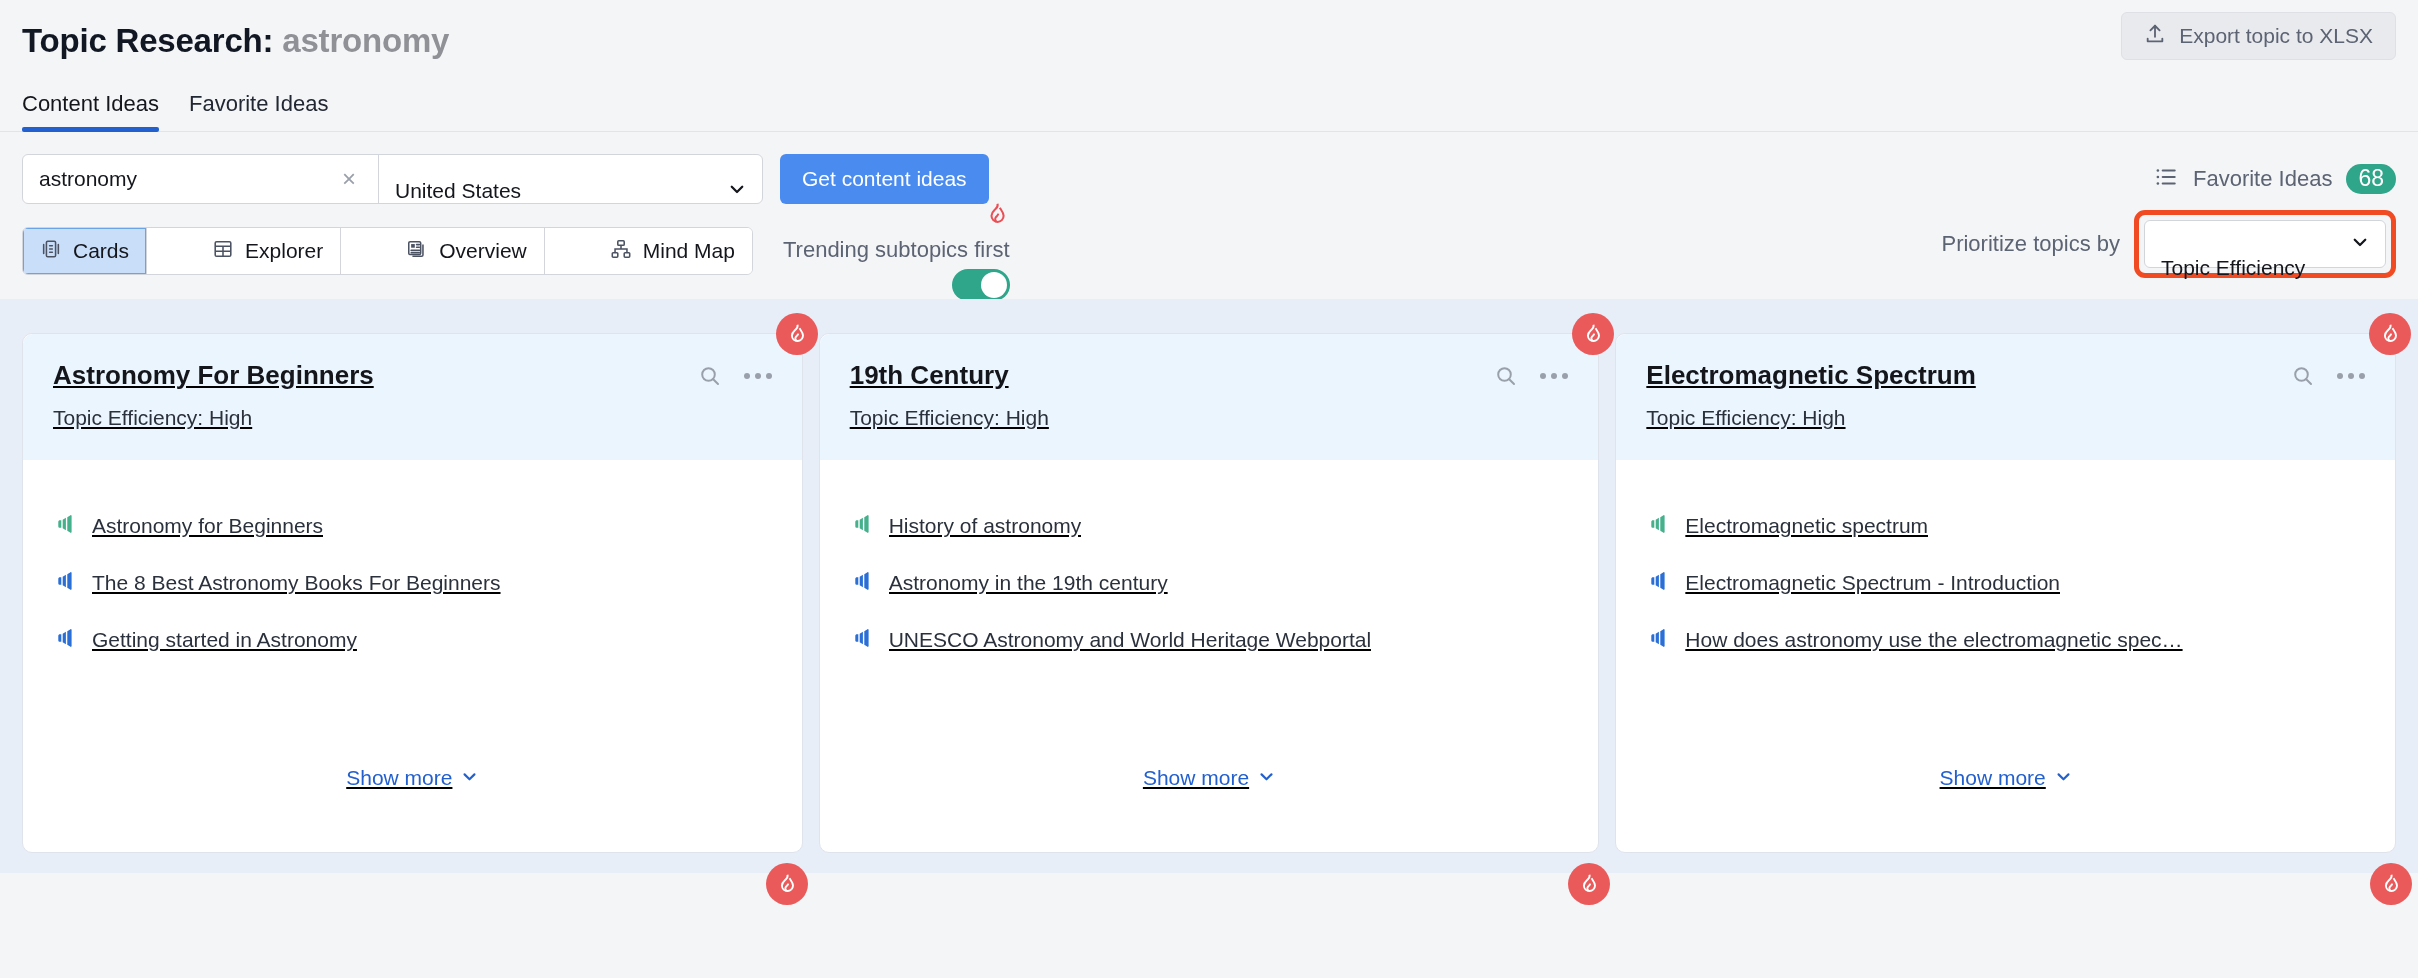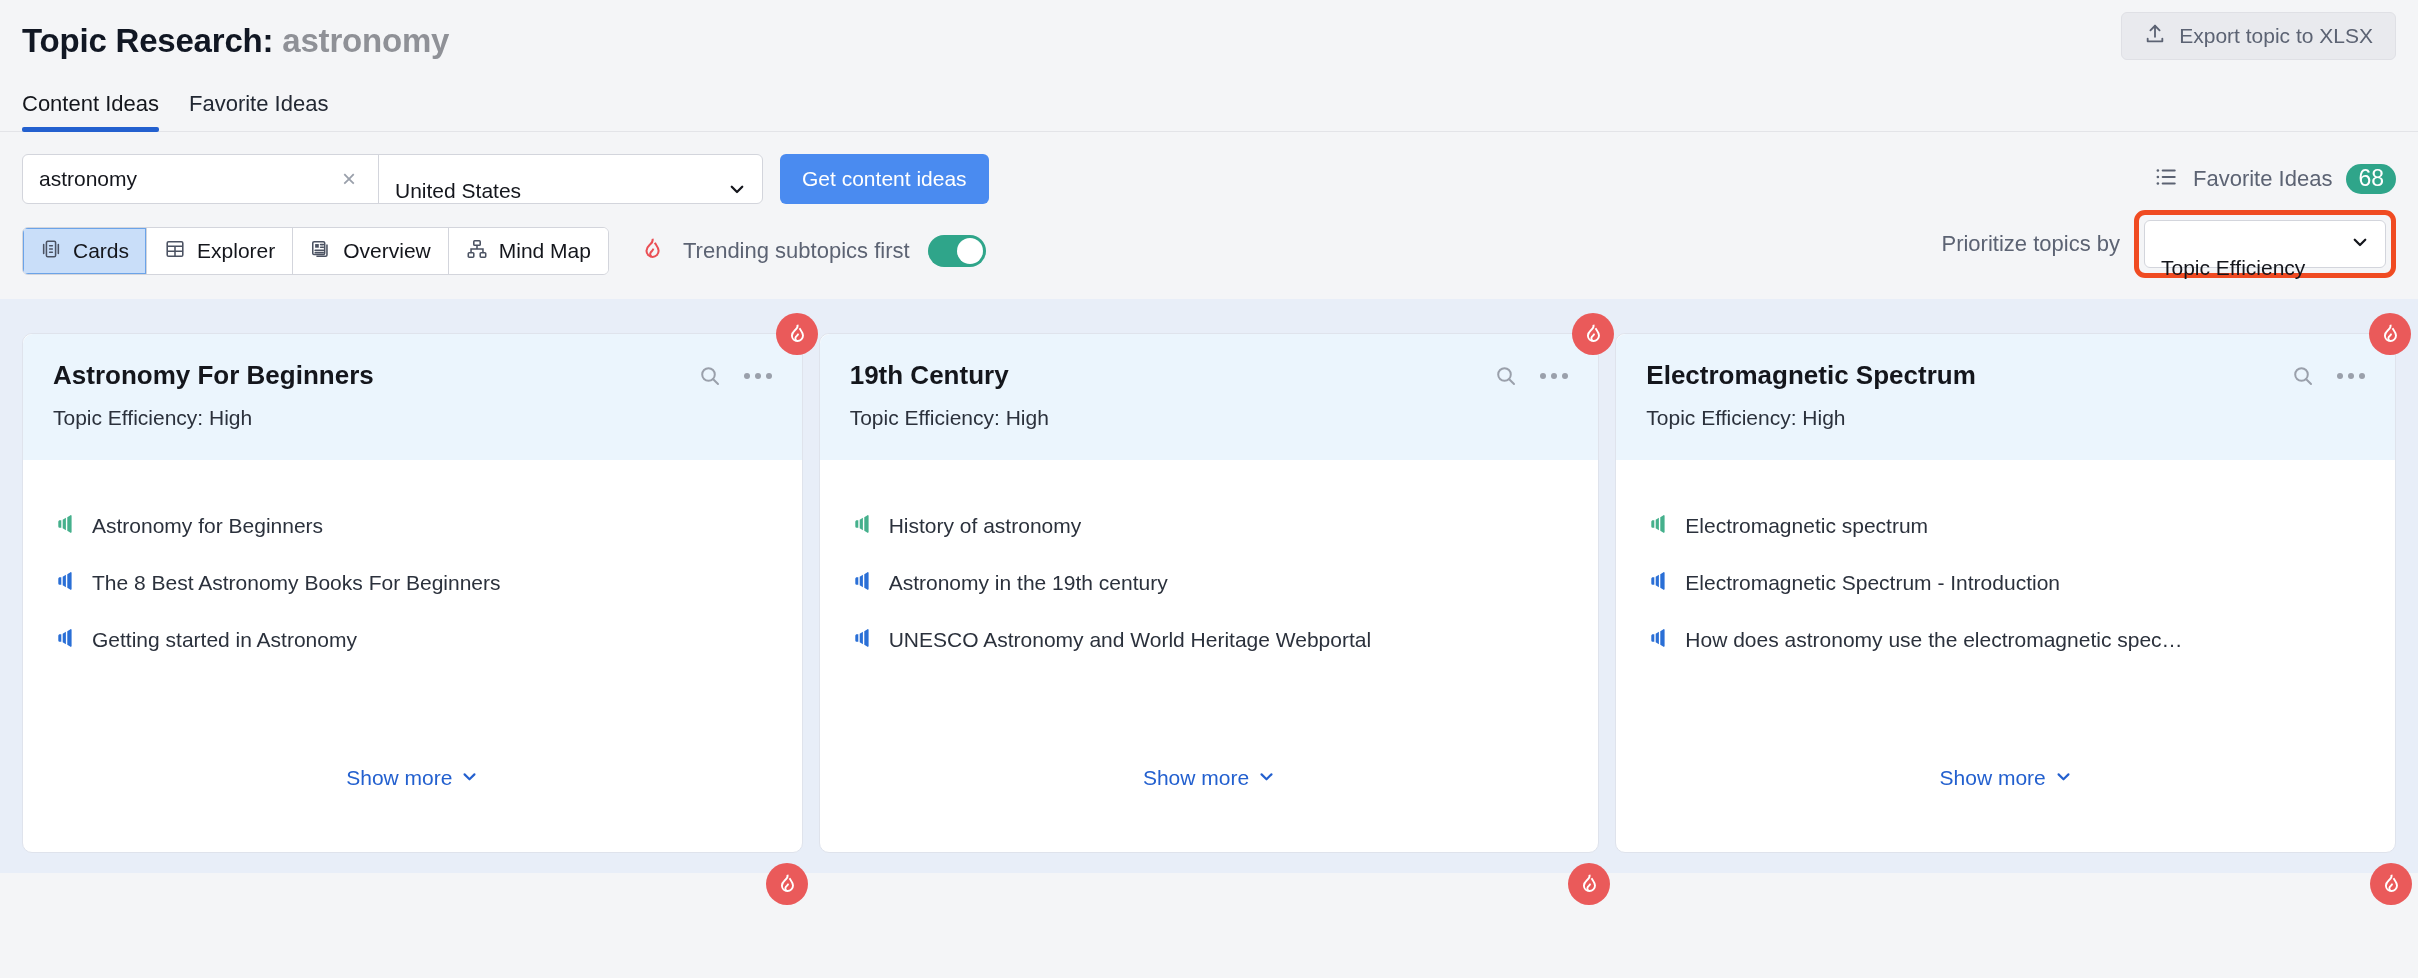--- a/index.html
+++ b/index.html
@@ -174,20 +174,21 @@
     position: relative;
     height: 78px;
   }
   .seg-group {
     display: flex;
     height: 48px;
     border: 1px solid #d3d5dc;
     border-radius: 6px;
     overflow: hidden;
     background: #fff;
+    gap: 48px;
   }
   .seg {
     display: flex;
     align-items: center;
     gap: 11px;
     padding: 0 17px;
     font-size: 21px;
     color: #14161c;
     border-right: 1px solid #d3d5dc;
     cursor: pointer;
@@ -196,22 +197,23 @@
   .seg:last-child { border-right: none; }
   .seg.active {
     background: #c9def9;
     color: #14161c;
     box-shadow: inset 0 0 0 1px #6ba3e8;
   }
 
   .trending {
     margin-left: 30px;
     display: flex;
-    align-items: center;
-    gap: 18px;
+    align-items: flex-end;
+    gap: 6px;
+    flex-direction: column;
   }
   .trending-label { font-size: 22px; color: #5c6373; }
   .toggle {
     width: 58px; height: 32px;
     border-radius: 16px;
     background: #2fa58a;
     position: relative;
     cursor: pointer;
   }
   .toggle .knob {
@@ -262,20 +264,21 @@
   .cards-area {
     margin-top: 17px;
     background: #e8eef8;
     height: 574px;
     padding: 34px 22px 0 22px;
     position: relative;
   }
   .cards-row {
     display: flex;
     gap: 16px;
+    text-decoration: underline;
   }
   .card {
     flex: 1;
     background: #fff;
     border: 1px solid #dfe3ec;
     border-radius: 10px;
     position: relative;
     height: 520px;
     display: flex;
     flex-direction: column;

